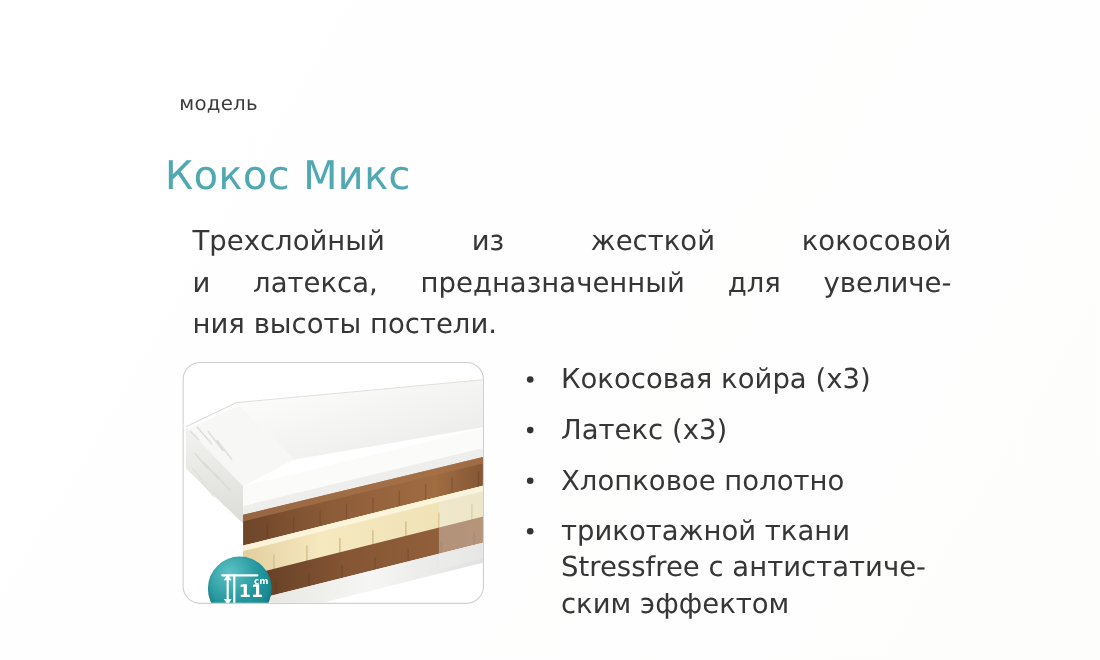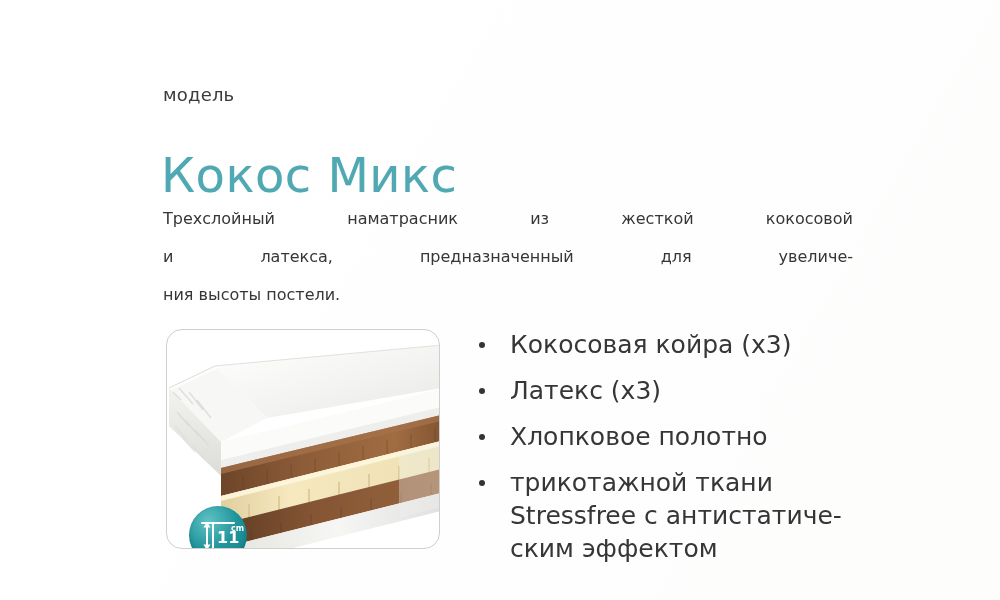--- a/index.html
+++ b/index.html
@@ -30,38 +30,38 @@
     font-size: 18px;
     line-height: 1;
     letter-spacing: .2px;
     color: #3b3b3b;
     font-weight: 400;
     white-space: nowrap;
   }
 
   .product-title {
     position: absolute;
-    left: 161px;
+    left: 150px;
     top: 118px;
-    font-size: 48px;
+    font-size: 36px;
     line-height: 1.05;
     letter-spacing: .5px;
     color: #4fa8b2;
     font-weight: 400;
     white-space: nowrap;
     text-shadow: 0 0 1px rgba(79,168,178,.25);
   }
 
   
   .description {
     position: absolute;
-    left: 163px;
+    left: 175px;
     top: 200px;
     width: 700px;
-    font-size: 16px;
+    font-size: 25px;
     line-height: 38px;
     color: #363636;
     font-weight: 400;
   }
   .description .ln {
     display: block;
     white-space: nowrap;
   }
   .description .ln.justify {
     display: flex;
@@ -154,21 +154,20 @@
 
 <div class="page">
 
   <div class="model-label">модель</div>
 
   <h1 class="product-title">Кокос Микс</h1>
 
   <div class="description">
     <span class="ln justify w1">
       <span>Трехслойный</span>
-      <span>наматрасник</span>
       <span>из</span>
       <span>жесткой</span>
       <span>кокосовой</span>
     </span>
     <span class="ln justify w2">
       <span>и</span>
       <span>латекса,</span>
       <span>предназначенный</span>
       <span>для</span>
       <span>увеличе-</span>

